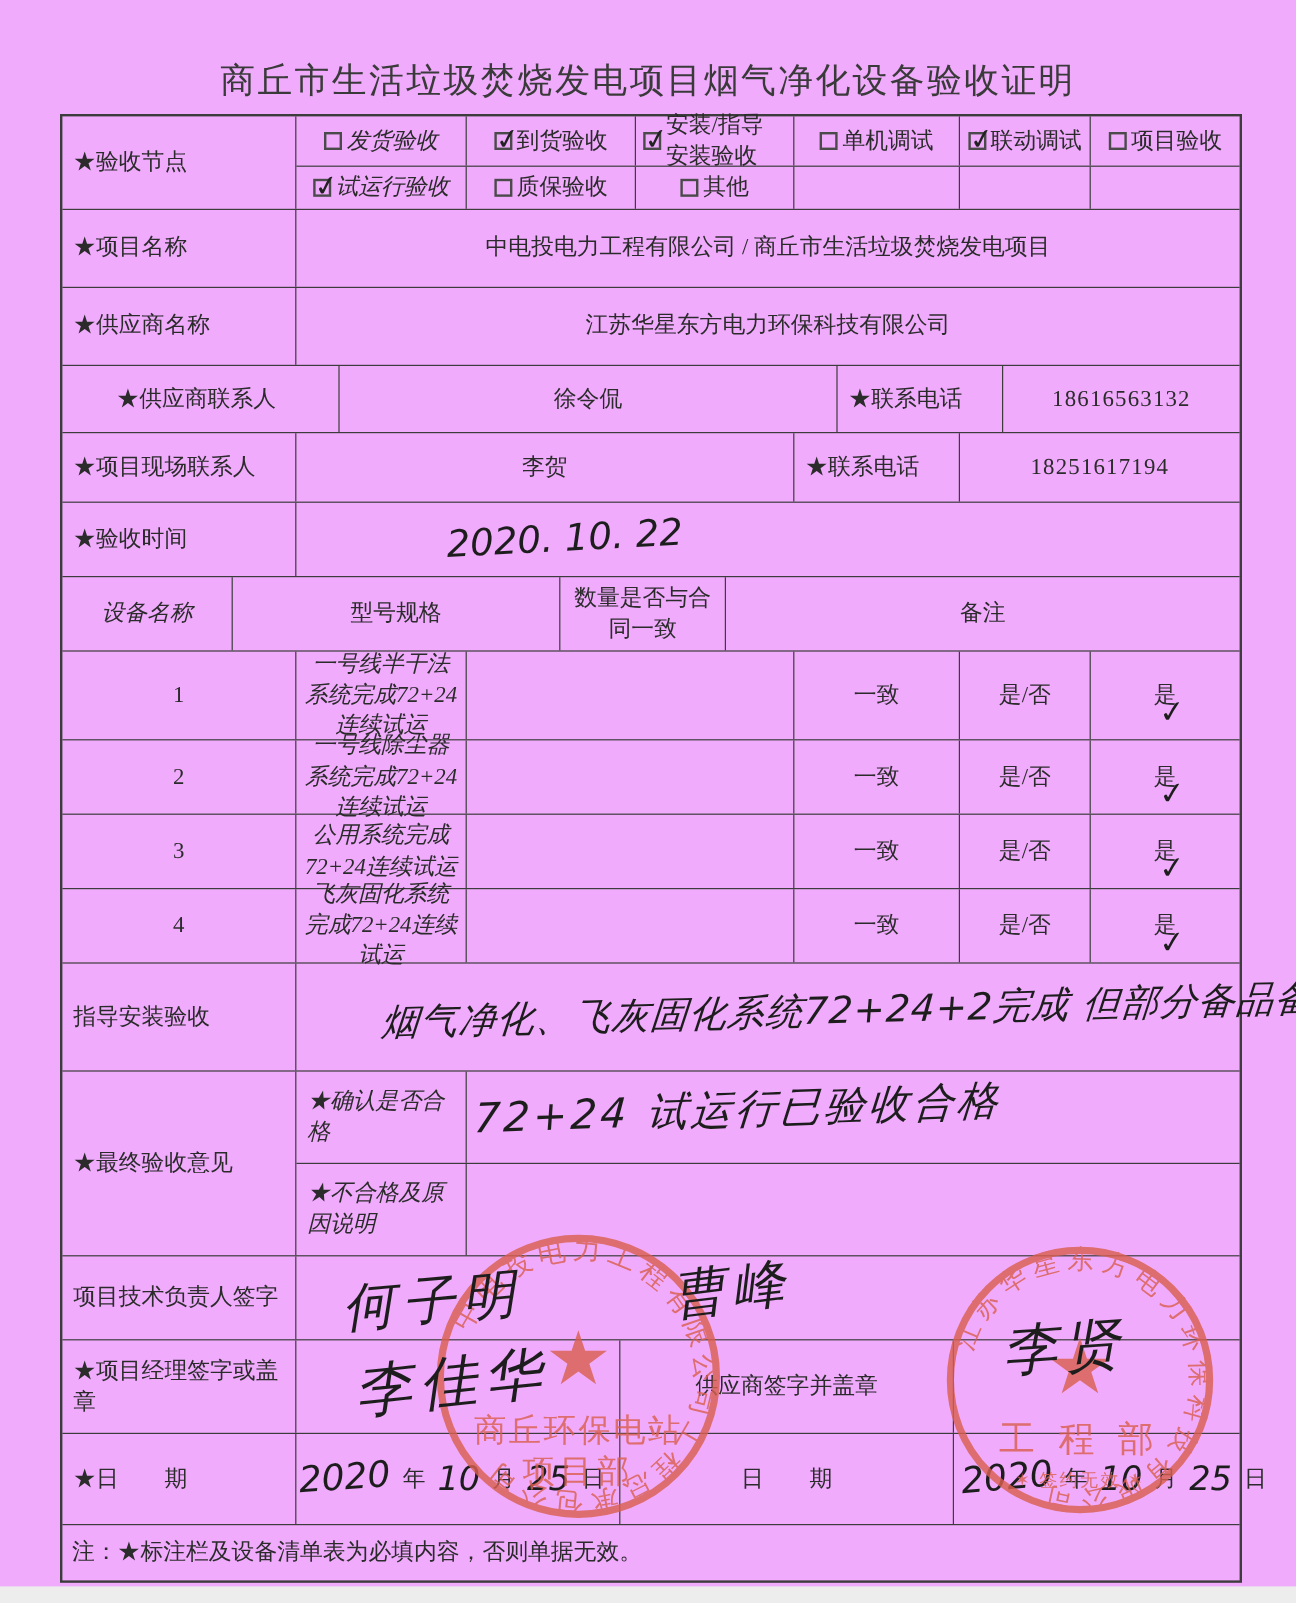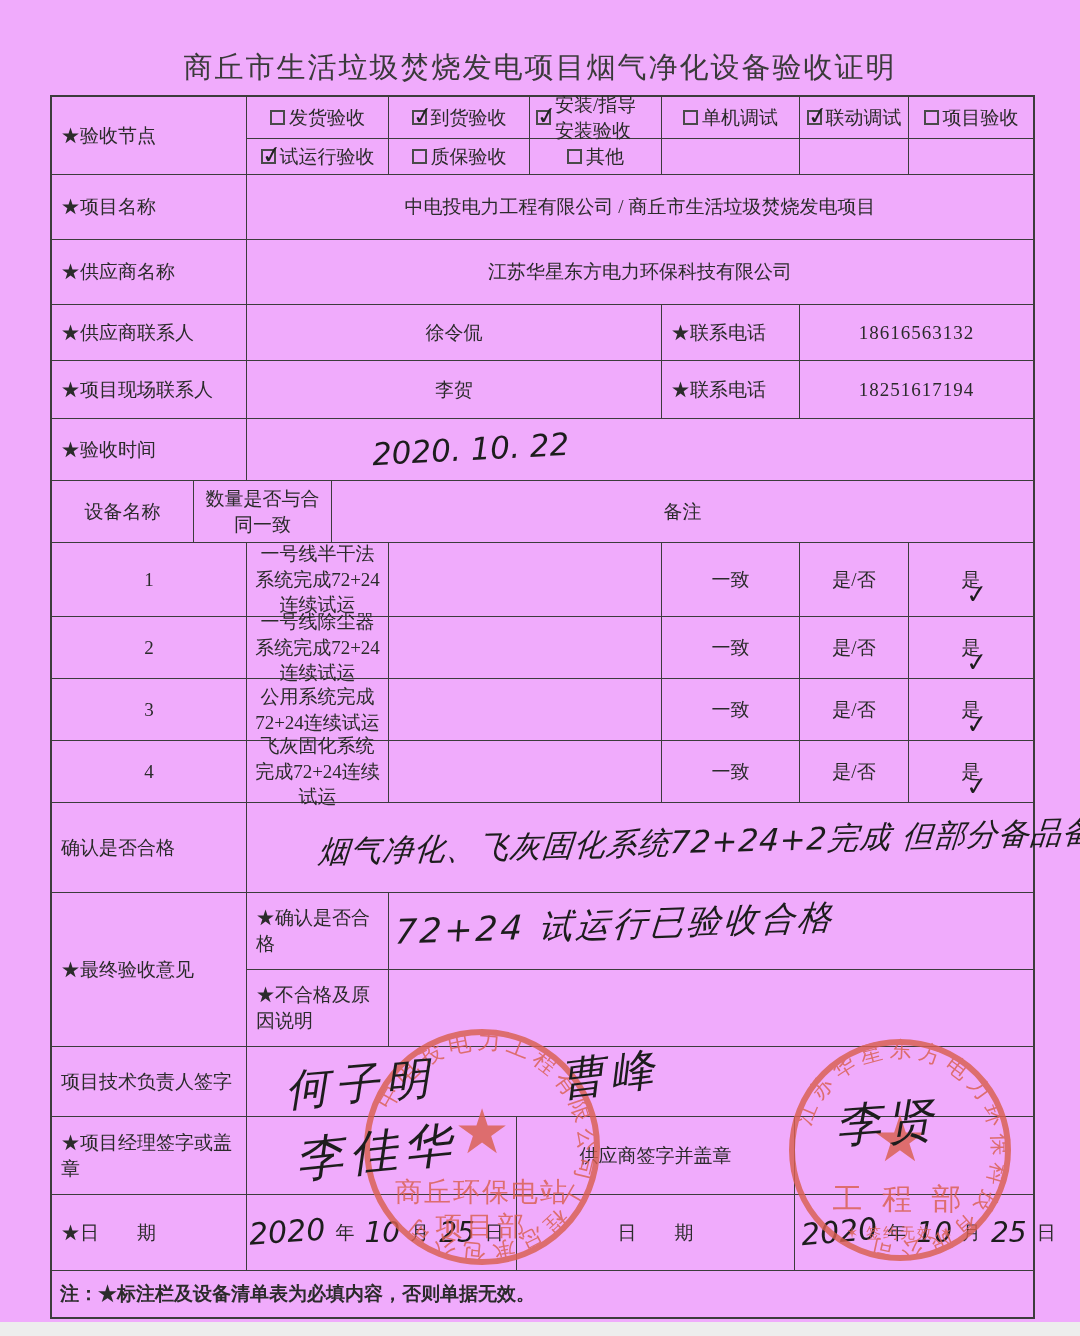--- a/index.html
+++ b/index.html
@@ -24,34 +24,34 @@
     border-right:1px solid #3c3c3c;box-sizing:border-box;
     display:flex;align-items:center;justify-content:center;text-align:center;
     font-size:19px;padding:3px 6px;line-height:1.35;position:relative;
   }
   .cell.last{border-right:none;flex:1;}
   .cell.lab{justify-content:flex-start;text-align:left;padding-left:9px;}
   .vgroup{display:flex;flex-direction:column;flex:1;box-sizing:border-box;}
   .vgroup>.row:last-child{border-bottom:none;}
   
   .w195{width:195px;flex:none;}
-  .w142{width:142px;flex:none;}
+  .w142{width:142px;flex:none;font-style:italic;}
   .w141{width:141px;flex:none;}
   .w132{width:132px;flex:none;}
   .w138{width:138px;flex:none;}
   .w109{width:109px;flex:none;}
   .w273{width:273px;flex:none;}
   .w415{width:415px;flex:none;}
   .w270{width:270px;flex:none;}
   .w278{width:278px;flex:none;}
   
   .h42{height:42px;} .h35{height:35px;}
-  .h65{height:65px;} .h56{height:56px;} .h58{height:58px;justify-content:flex-end;} .h62{height:62px;}
+  .h65{height:65px;} .h56{height:56px;padding-left:36px;} .h58{height:58px;justify-content:flex-end;} .h62{height:62px;}
   .h74{height:74px;} .h90{height:90px;} .h77{height:77px;gap:31px;} .h76{height:76px;}
-  .h70{height:70px;} .h78{height:78px;} .h46{height:46px;font-weight:bold;}
+  .h70{height:70px;} .h78{height:78px;} .h46{height:46px;}
   .h153{height:153px;}
   
   .cbwrap{display:inline-flex;align-items:center;position:relative;}
   .box{
     display:inline-block;width:15px;height:15px;border:2px solid #4a4a4a;
     margin-right:4px;box-sizing:border-box;position:relative;flex:none;
   }
   .mark{
     position:absolute;left:-2px;top:-12px;font-size:24px;color:#222;
     font-family:"DejaVu Sans",sans-serif;font-weight:bold;transform:rotate(-8deg);
@@ -198,20 +198,21 @@
 
     <div class="row h62">
       <div class="cell lab w195">★验收时间</div>
       <div class="cell last" style="justify-content:flex-start;padding-left:125px">
         <span class="hw" style="font-size:31px;transform:rotate(-3deg)">2020. 10. 22</span>
       </div>
     </div>
 
     <div class="row h62">
       <div class="cell w142">设备名称</div>
+      <div class="cell w273">型号规格</div>
       <div class="cell w138">数量是否与合同一致</div>
       <div class="cell last">备注</div>
     </div>
 
     <div class="row h74">
       <div class="cell w195">1</div>
       <div class="cell w142">一号线半干法系统完成72+24连续试运</div>
       <div class="cell w273"></div>
       <div class="cell w138">一致</div>
       <div class="cell w109">是/否</div>
@@ -244,21 +245,21 @@
       <div class="cell w142">飞灰固化系统完成72+24连续试运</div>
       <div class="cell w273"></div>
       <div class="cell w138">一致</div>
       <div class="cell w109">是/否</div>
       <div class="cell last">
         <span class="remark-yes"><span>是</span><span class="remark-check">✓</span></span>
       </div>
     </div>
 
     <div class="row h90">
-      <div class="cell lab w195">确认是否合格</div>
+      <div class="cell lab w195">指导安装验收</div>
       <div class="cell last"></div>
     </div>
 
     <div class="row">
       <div class="cell lab w195 h153">★最终验收意见</div>
       <div class="vgroup">
         <div class="row h77">
           <div class="cell lab w142">★确认是否合格</div>
           <div class="cell last"></div>
         </div>

